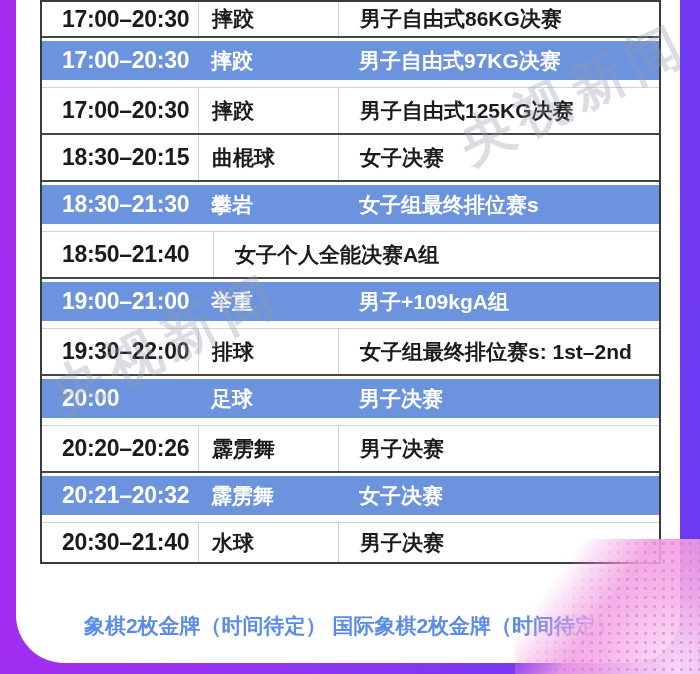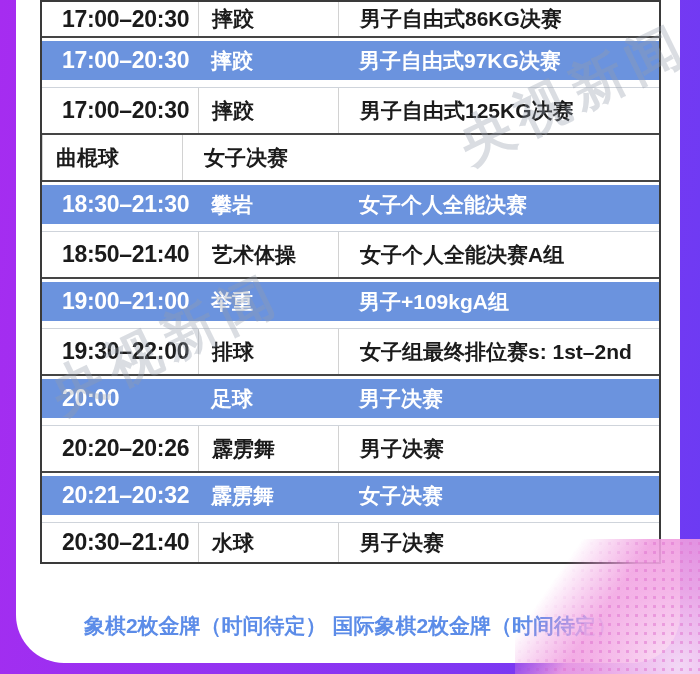--- a/index.html
+++ b/index.html
@@ -99,35 +99,35 @@
         </div>
         <div class="row white">
           <div class="stripe">
             <div class="cell time">17:00–20:30</div>
             <div class="cell sport">摔跤</div>
             <div class="cell event">男子自由式125KG决赛</div>
           </div>
         </div>
         <div class="row white">
           <div class="stripe">
+            <div class="cell time">18:30–20:15</div>
             <div class="cell sport">曲棍球</div>
             <div class="cell event">女子决赛</div>
           </div>
         </div>
         <div class="row blue">
           <div class="stripe">
             <div class="cell time">18:30–21:30</div>
             <div class="cell sport">攀岩</div>
-            <div class="cell event">女子个人全能决赛</div>
+            <div class="cell event">女子组最终排位赛s</div>
           </div>
         </div>
         <div class="row white">
           <div class="stripe">
             <div class="cell time">18:50–21:40</div>
-            <div class="cell sport">艺术体操</div>
             <div class="cell event">女子个人全能决赛A组</div>
           </div>
         </div>
         <div class="row blue">
           <div class="stripe">
             <div class="cell time">19:00–21:00</div>
             <div class="cell sport">举重</div>
             <div class="cell event">男子+109kgA组</div>
           </div>
         </div>

